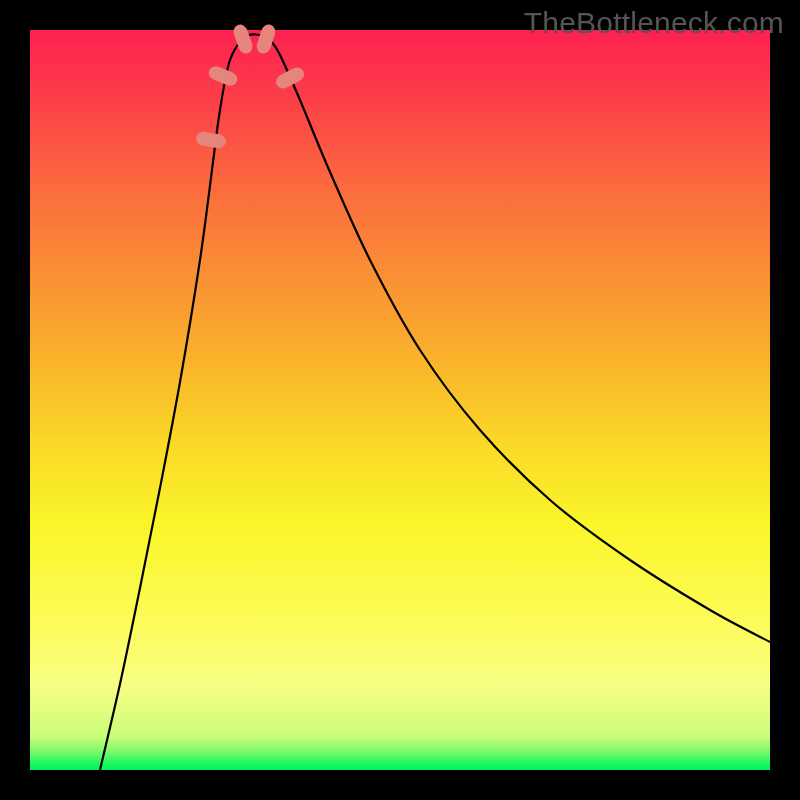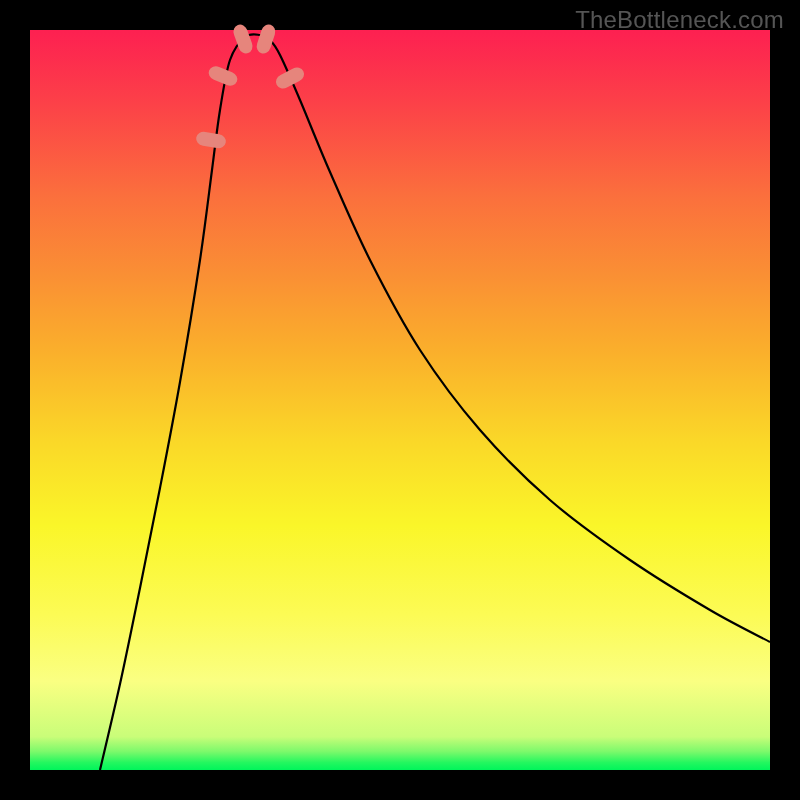--- a/index.html
+++ b/index.html
@@ -39,21 +39,21 @@
       #7cf96b 97.5%,
       #23f75f 99%,
       #00f55b 100%
     );
   }
   .attribution {
     position: absolute;
     top: 6px;
     right: 16px;
     color: #555;
-    font-size: 24px;
+    font-size: 30px;
     letter-spacing: 0.2px;
     z-index: 5;
     user-select: none;
   }
   svg.curve {
     position: absolute;
     left: 0;
     top: 0;
     width: 740px;
     height: 740px;

